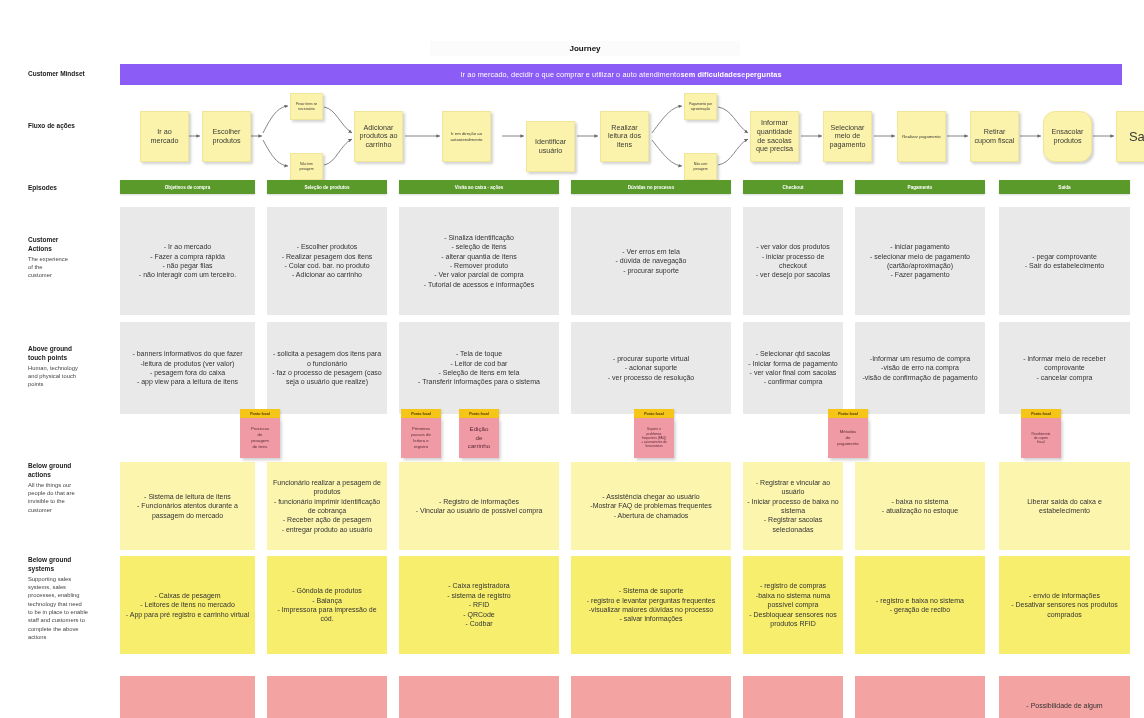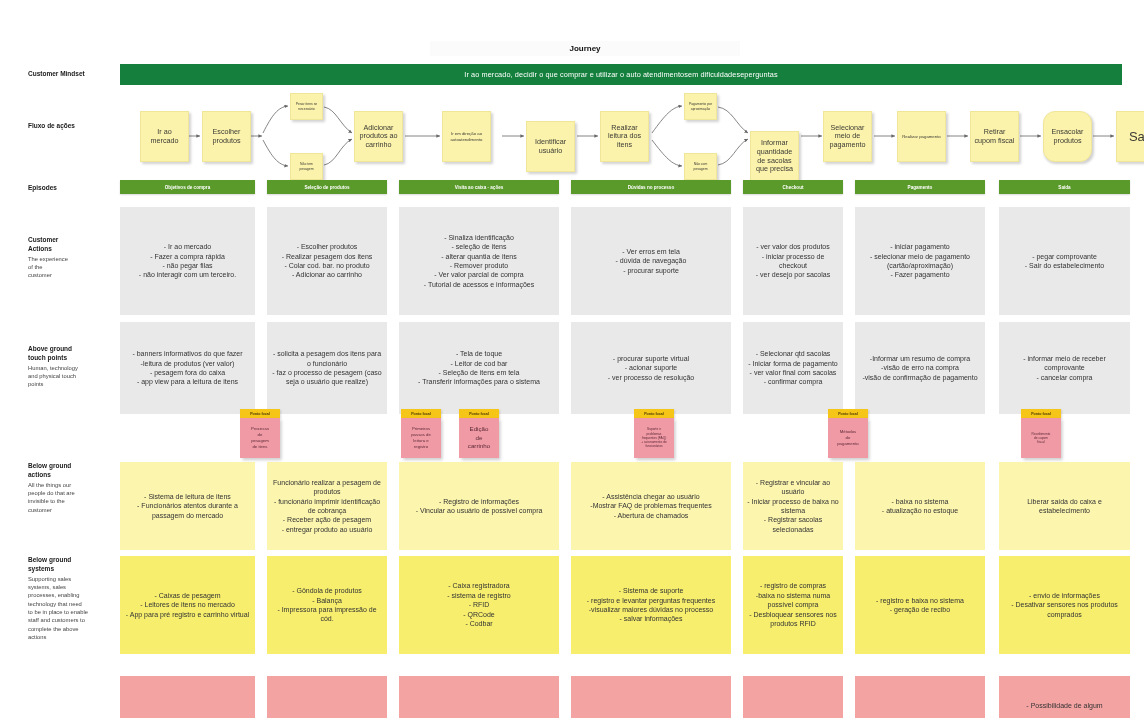--- a/index.html
+++ b/index.html
@@ -20,25 +20,25 @@
   .journey-title {
     position: absolute; left: 430px; top: 41px; width: 310px;
     text-align: center; font-size: 8px; font-weight: bold; color: #111;
     background: #fbfbfb;
     padding: 3px 0;
   }
 
   
   .mindset {
     position: absolute; left: 120px; top: 64px; width: 1002px; height: 21px;
-    background: #15803d; color: #fff;
+    background: #8b5cf6; color: #fff;
     display: flex; align-items: center; justify-content: center;
     font-size: 7.3px; letter-spacing: .1px;
   }
-  .mindset b { font-weight: normal; text-align: right; }
+  .mindset b { font-weight: bold; text-align: right; }
 
   
   .flow { position: absolute; left: 120px; top: 97px; width: 1010px; height: 78px; }
   .note {
     position: absolute; background: #fbf2ab; color: #3b3b35;
     border: 1px solid #f0e69a;
     box-shadow: 1.5px 2px 2.5px rgba(0,0,0,.18);
     display: flex; align-items: center; justify-content: center; text-align: center;
     line-height: 1.2; padding: 2px;
   }
@@ -153,21 +153,21 @@
       <div class="note big" style="left: 406px; top: 24px;">Identificar
 usuário</div>
       <div class="note big" style="left: 480px; top: 14px;">Realizar
 leitura
 dos itens</div>
       <div class="note sm" style="left: 564px; top: -4px;">Pagamento
 por
 aproximação</div>
       <div class="note sm" style="left: 564px; top: 56px;">Não com
 pesagem</div>
-      <div class="note big" style="left: 630px; top: 14px; margin-top: 20px;">Informar
+      <div class="note big" style="left: 630px; top: 14px;">Informar
 quantidade
 de sacolas
 que precisa</div>
       <div class="note big" style="left: 703px; top: 14px;">Selecionar
 meio de
 pagamento</div>
       <div class="note big mid" style="left: 777px; top: 14px;">Realizar
 pagamento</div>
       <div class="note big" style="left: 850px; top: 14px;">Retirar
 cupom

